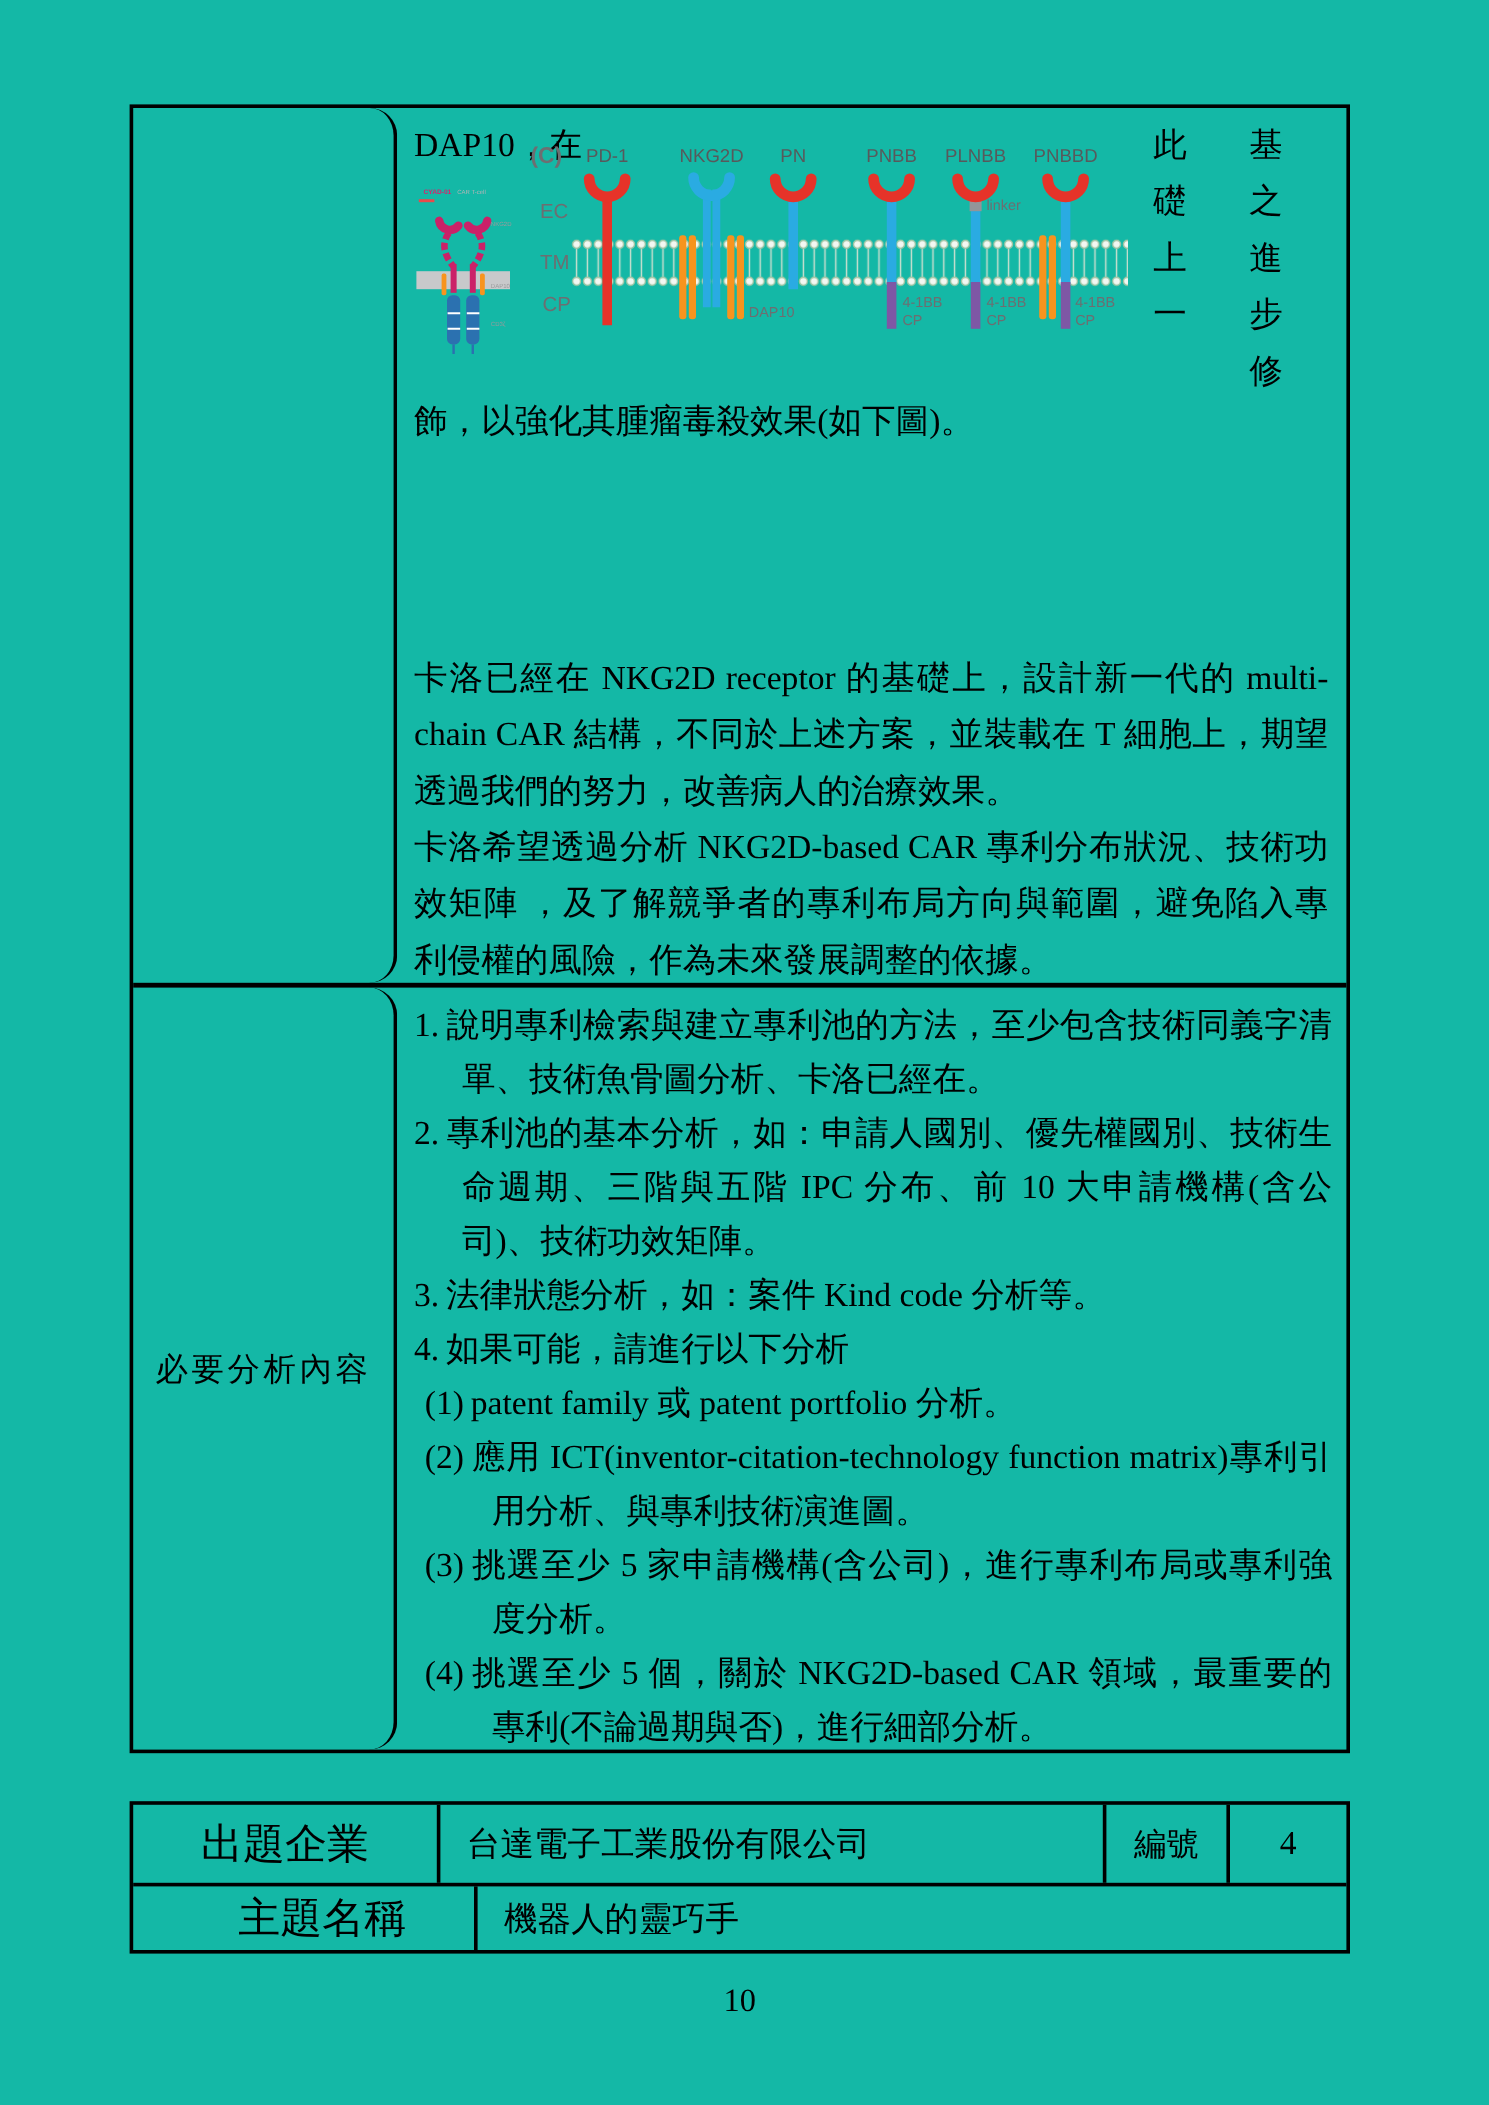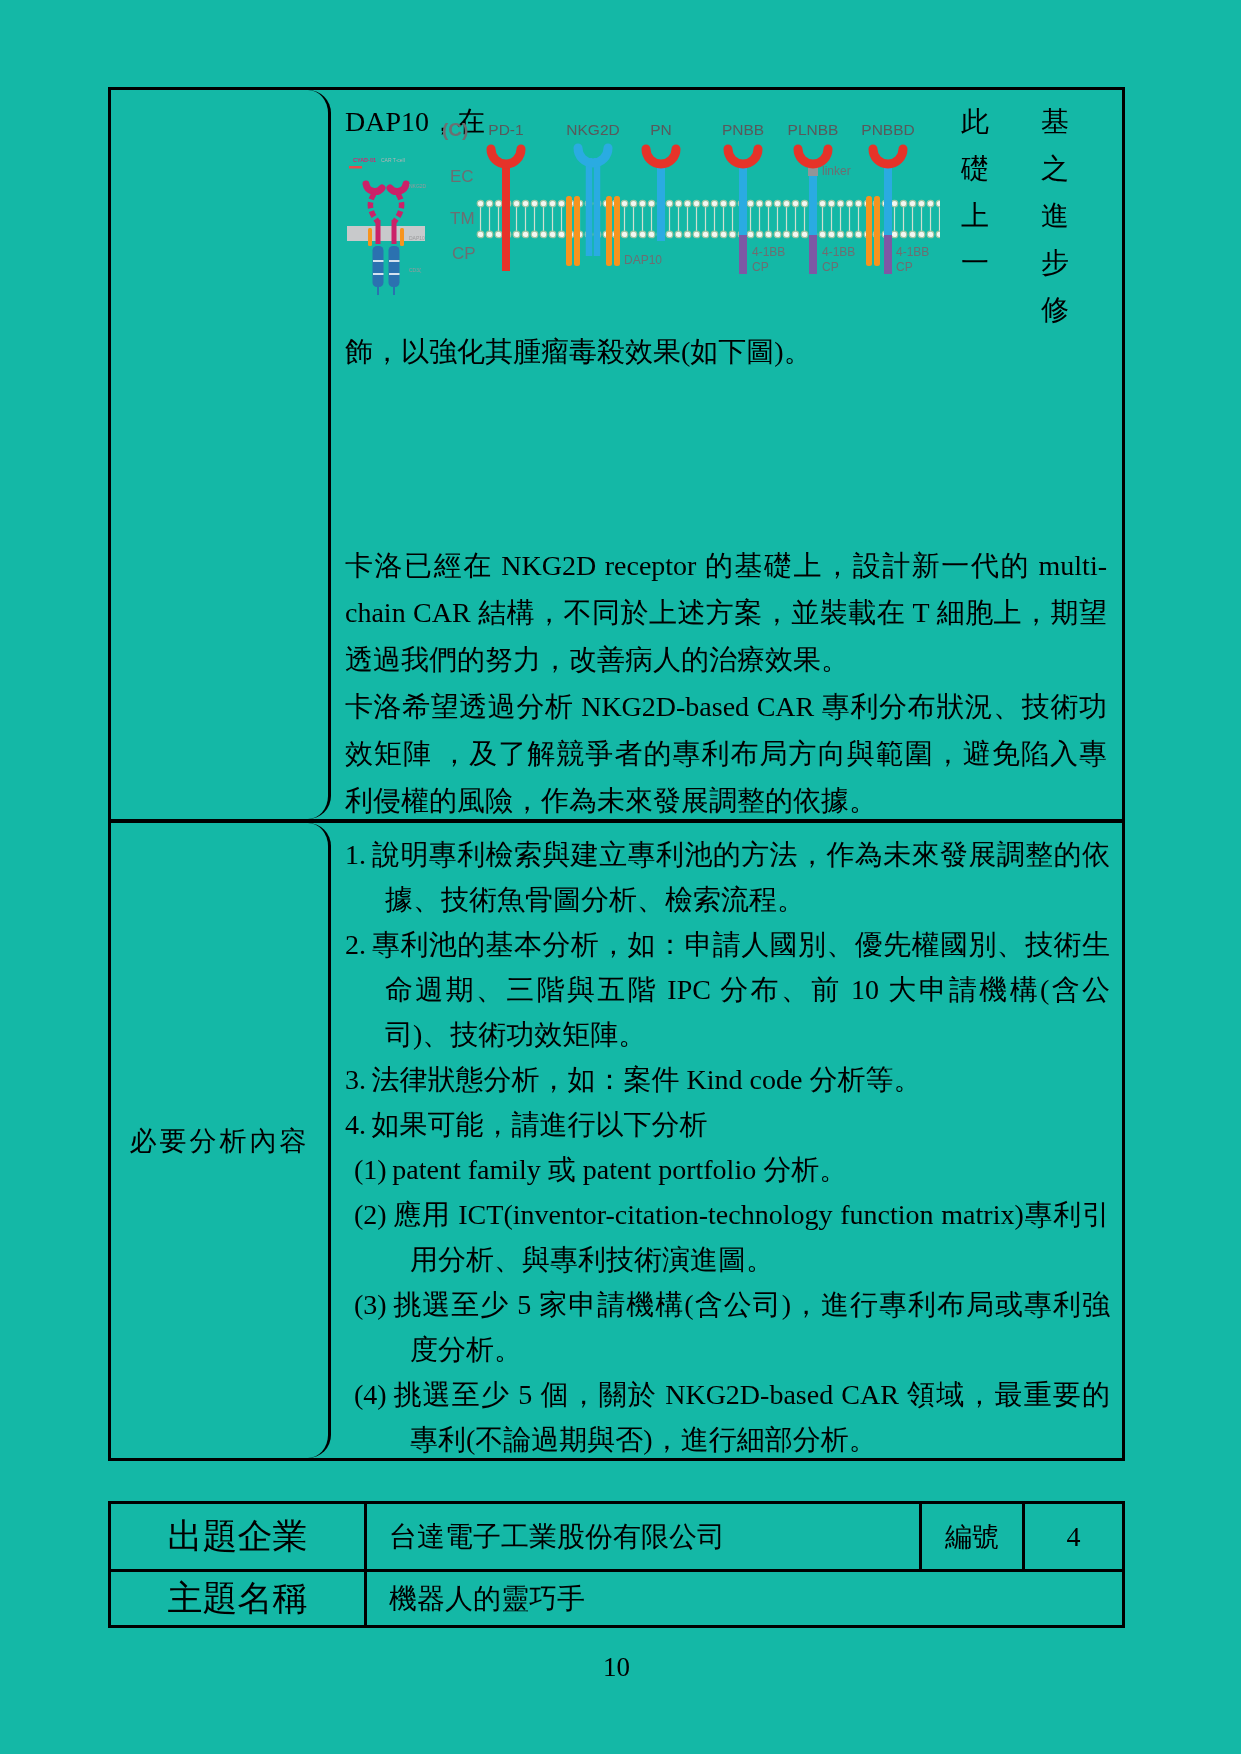--- a/index.html
+++ b/index.html
@@ -33,21 +33,21 @@
   
   .analysis-list{padding:9px 12px 0 14px;}
   .item{display:block;font-size:28px;line-height:45px;text-align:justify;padding-left:40px;text-indent:-40px;}
   .item.sub{margin-left:9px;padding-left:56px;text-indent:-56px;}
   
   .bottom-table{
     position:absolute;left:108px;top:1501px;width:1017px;height:127px;
     border:3px solid #000;box-sizing:border-box;
   }
   .bt-row1{position:absolute;left:0;top:0;width:100%;height:68px;border-bottom:3px solid #000;box-sizing:border-box;display:flex;}
-  .bt-row2{position:absolute;left:0;top:68px;bottom:0;width:100%;display:flex;}
+  .bt-row2{position:absolute;left:0;top:68px;bottom:0;width:100%;display:flex;padding-left:31px;}
   .bt-label{width:256px;border-right:3px solid #000;box-sizing:border-box;flex:none;display:flex;align-items:center;justify-content:center;font-size:35px;}
   .bt-value{flex:1;display:flex;align-items:center;padding-left:22px;font-size:28px;}
   .bt-code-label{width:103px;border-left:3px solid #000;box-sizing:border-box;flex:none;display:flex;align-items:center;justify-content:center;font-size:27px;margin-left:23px;}
   .bt-code-value{width:100px;border-left:3px solid #000;box-sizing:border-box;flex:none;display:flex;align-items:center;justify-content:center;font-size:28px;}
   .page-number{position:absolute;left:108px;top:1652px;width:1017px;text-align:center;font-size:27px;}
   
   .sanslbl{font-family:"Liberation Sans","DejaVu Sans",sans-serif;}
 </style>
 </head>
 <body>
@@ -172,21 +172,21 @@
       </div>
     </div>
 
     <div class="mt-row2">
       <div class="mt-left label-cell">
         <span>必要分析內容</span>
       </div>
       <div class="mt-right">
         <div class="analysis-list">
 
-            <span class="item"><span>1.</span> <span>說明專利檢索與建立專利池的方法，作為未來發展調整的依據、技術魚骨圖分析、檢索流程。</span></span>
+            <span class="item"><span>1.</span> <span>說明專利檢索與建立專利池的方法，至少包含技術同義字清單、技術魚骨圖分析、卡洛已經在。</span></span>
 
             <span class="item"><span>2.</span> <span>專利池的基本分析，如：申請人國別、優先權國別、技術生命週期、三階與五階 IPC 分布、前 10 大申請機構(含公司)、技術功效矩陣。</span></span>
 
             <span class="item"><span>3.</span> <span>法律狀態分析，如：案件 Kind code 分析等。</span></span>
 
             <span class="item"><span>4.</span> <span>如果可能，請進行以下分析</span></span>
 
             <span class="item sub"><span>(1)</span> <span>patent family 或 patent portfolio 分析。</span></span>
 
             <span class="item sub"><span>(2)</span> <span>應用 ICT(inventor-citation-technology function matrix)專利引用分析、與專利技術演進圖。</span></span>

